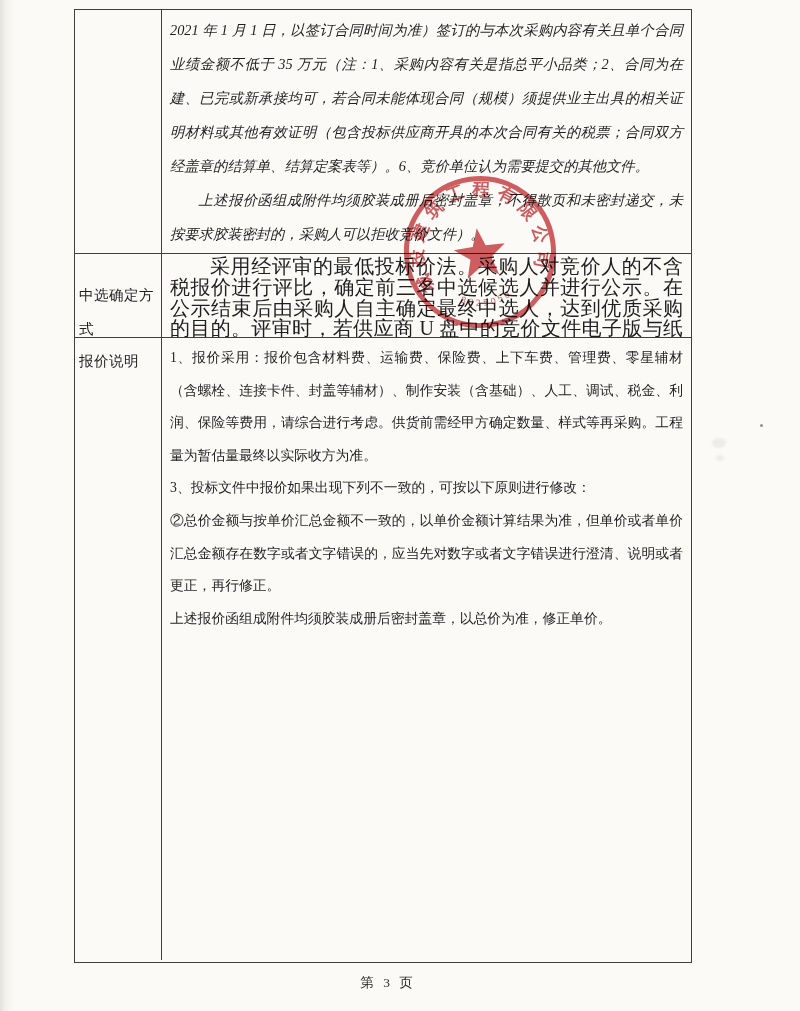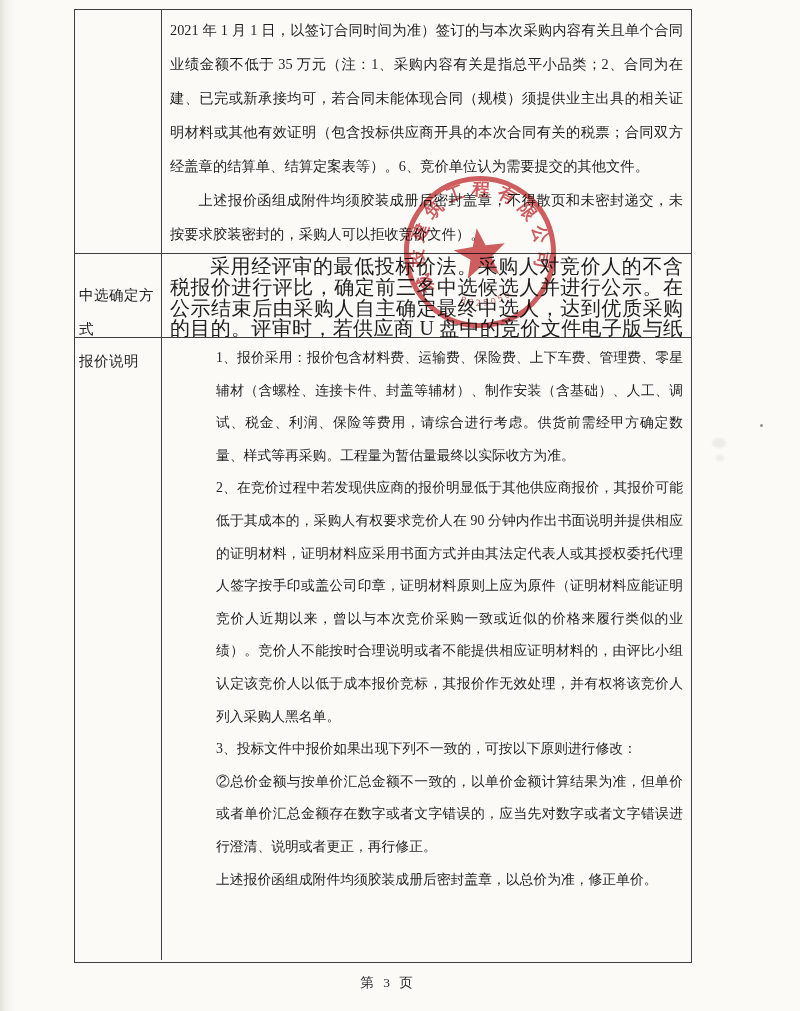--- a/index.html
+++ b/index.html
@@ -37,26 +37,26 @@
   }
   .content-cell{
     flex:1;box-sizing:border-box;
     padding:0 8px;
     text-align:justify;
     overflow:hidden;
   }
   .content-cell p{margin:0;text-align:justify;text-align-last:left;}
   .content-cell p.indent{text-indent:2em;}
 
-  .row-0{height:243px;}
+  .row-0{height:243px;font-style:italic;}
   .row-0 .content-cell{font-size:14.3px;line-height:34px;padding-top:3px;}
   .row-1{height:84px;}
   .row-1 .content-cell{font-size:20px;line-height:20.8px;padding-top:2px;}
   .row-1 .label-cell{padding-top:24px;line-height:34px;}
-  .row-2{height:623px;gap:46px;}
+  .row-2{height:623px;}
   .row-2 .content-cell{font-size:13.8px;line-height:32.6px;padding-top:4px;}
   .row-2 .label-cell{padding-top:13px;line-height:20px;}
 
   .footer{
     position:absolute;left:0;top:974px;width:776px;
     text-align:center;font-size:13.5px;color:#2a2a2a;letter-spacing:3px;
   }
 
   .seal{
     position:absolute;left:394px;top:166px;width:172px;height:172px;
@@ -93,21 +93,20 @@
       <div class="row row-1">
         <div class="label-cell">中选确定方式</div>
         <div class="content-cell">
           <p class="indent">采用经评审的最低投标价法。采购人对竞价人的不含税报价进行评比，确定前三名中选候选人并进行公示。在公示结束后由采购人自主确定最终中选人，达到优质采购的目的。评审时，若供应商 U 盘中的竞价文件电子版与纸质竞价文件不一致时，按照供应商提交的纸质竞价文件进行评比。</p>
         </div>
       </div>
       <div class="row row-2">
         <div class="label-cell">报价说明</div>
         <div class="content-cell">
           <p>1、报价采用：报价包含材料费、运输费、保险费、上下车费、管理费、零星辅材（含螺栓、连接卡件、封盖等辅材）、制作安装（含基础）、人工、调试、税金、利润、保险等费用，请综合进行考虑。供货前需经甲方确定数量、样式等再采购。工程量为暂估量最终以实际收方为准。</p>
-          <p>2、在竞价过程中若发现供应商的报价明显低于其他供应商报价，其报价可能低于其成本的，采购人有权要求竞价人在 90 分钟内作出书面说明并提供相应的证明材料，证明材料应采用书面方式并由其法定代表人或其授权委托代理人签字按手印或盖公司印章，证明材料原则上应为原件（证明材料应能证明竞价人近期以来，曾以与本次竞价采购一致或近似的价格来履行类似的业绩）。竞价人不能按时合理说明或者不能提供相应证明材料的，由评比小组认定该竞价人以低于成本报价竞标，其报价作无效处理，并有权将该竞价人列入采购人黑名单。</p>
           <p>3、投标文件中报价如果出现下列不一致的，可按以下原则进行修改：</p>
           <p>②总价金额与按单价汇总金额不一致的，以单价金额计算结果为准，但单价或者单价汇总金额存在数字或者文字错误的，应当先对数字或者文字错误进行澄清、说明或者更正，再行修正。</p>
           <p>上述报价函组成附件均须胶装成册后密封盖章，以总价为准，修正单价。</p>
         </div>
       </div>
     </div>
 
   <svg class="seal" viewBox="-86 -86 172 172" xmlns="http://www.w3.org/2000/svg">
     <circle cx="0" cy="0" r="73.5" fill="none" stroke="#c5383c" stroke-width="5" opacity=".92"></circle>
     <polygon fill="#c5383c" opacity=".92" points="0,-24 6.5,-5.9 25.7,-5.3 10.5,6.4 15.9,24.8 0,14 -15.9,24.8 -10.5,6.4 -25.7,-5.3 -6.5,-5.9"></polygon>

